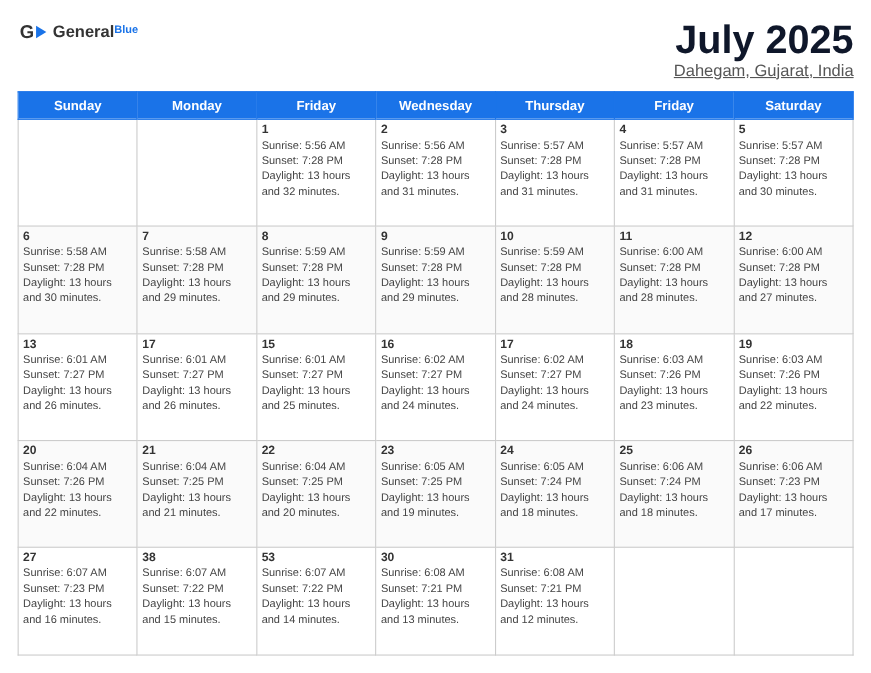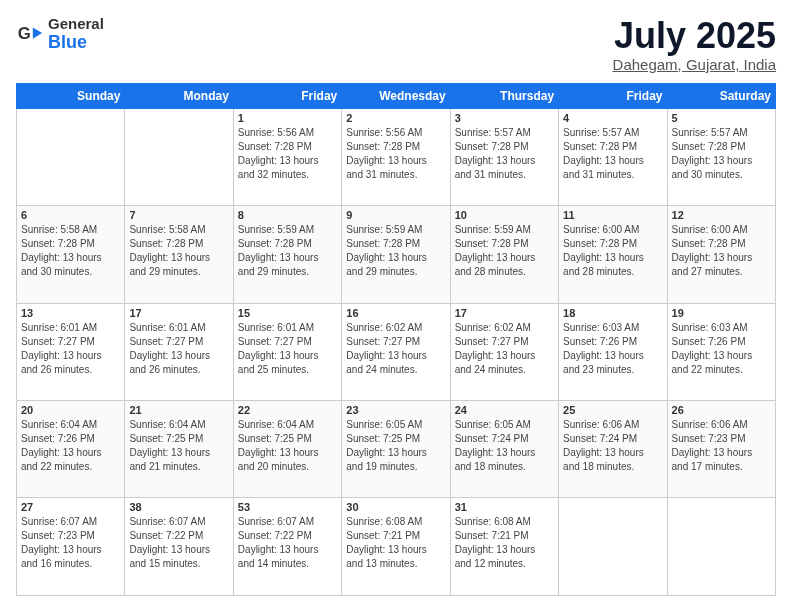--- a/index.html
+++ b/index.html
@@ -23,30 +23,30 @@
       align-items: flex-start;
       margin-bottom: 10px;
     }
     .logo {
       display: flex;
       align-items: center;
       gap: 4px;
     }
     .logo-text {
       display: flex;
-      flex-direction: column;
+      flex-direction: row;
       line-height: 1.1;
     }
     .logo-general {
       font-size: 15px;
       font-weight: bold;
       color: #333;
     }
     .logo-blue {
-      font-size: 18px;
+      font-size: 10px;
       font-weight: bold;
       color: #1a73e8;
     }
     .logo-icon {
       width: 28px;
       height: 28px;
     }
     .title-section {
       text-align: right;
     }
@@ -65,21 +65,21 @@
       width: 100%;
       border-collapse: collapse;
       flex: 1;
     }
     .calendar th {
       background: #1a73e8;
       color: #fff;
       font-size: 12px;
       font-weight: bold;
       padding: 5px 4px;
-      text-align: right;
+      text-align: center;
       border: 1px solid #1a73e8;
     }
     .calendar td {
       border: 1px solid #ccc;
       vertical-align: top;
       padding: 3px 4px;
       font-size: 9.5px;
       color: #333;
       width: calc(100% / 7);
       height: 88px;

